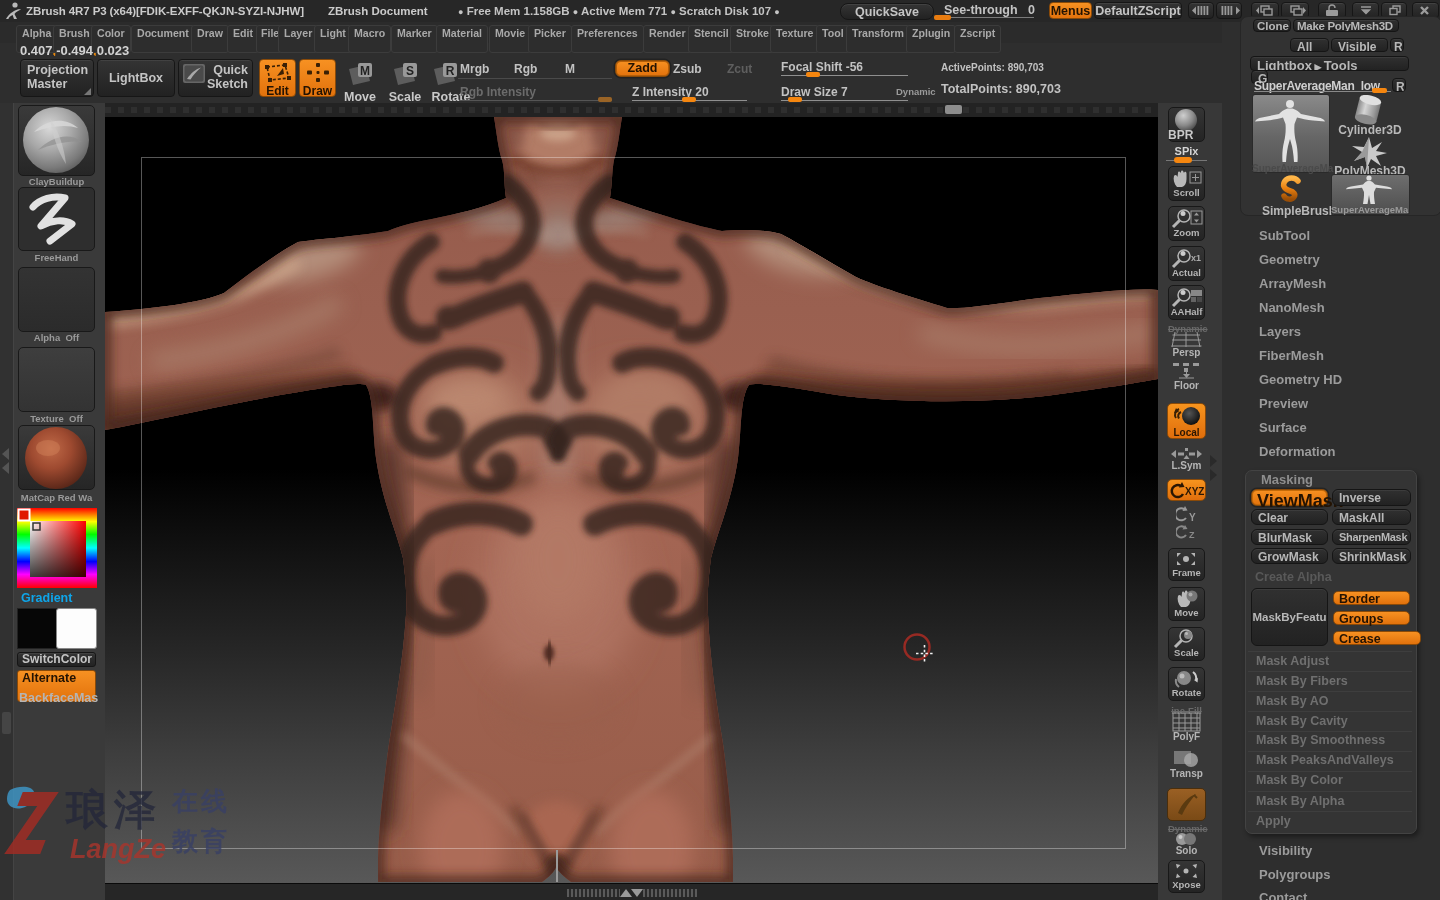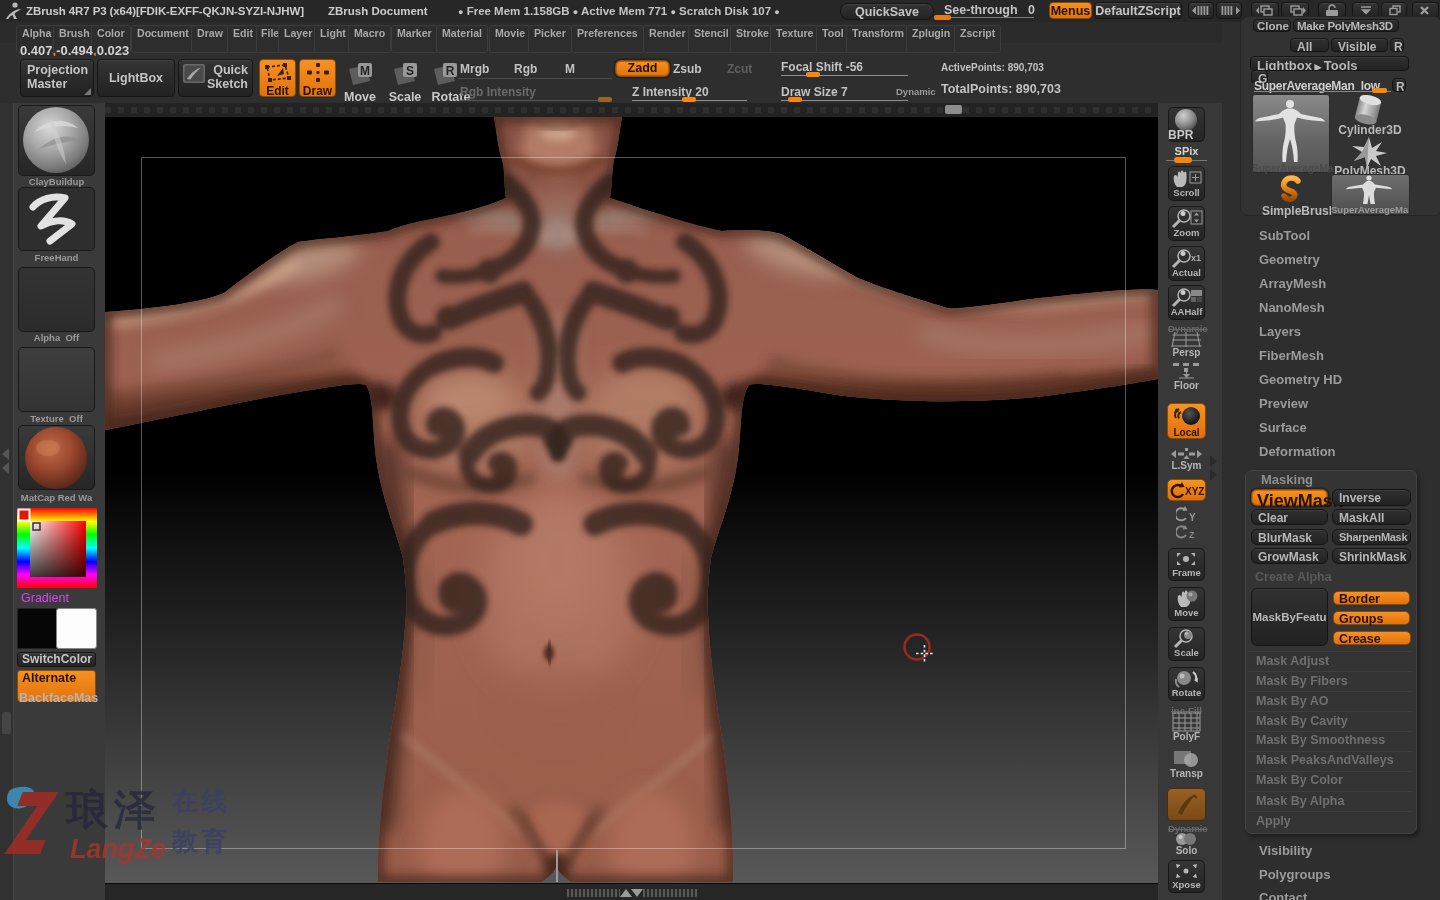--- a/index.html
+++ b/index.html
@@ -254,21 +254,21 @@
   </defs>
   <rect x="0" y="0" width="80" height="80" fill="url(#hue)"></rect>
   <rect x="0" y="0" width="80" height="80" fill="none"></rect>
   <g>
         <rect x="13" y="13" width="56" height="56" fill="url(#satw)"></rect>
         <rect x="13" y="13" width="56" height="56" fill="url(#satb)" opacity=".85"></rect>
       </g>
   <rect x="1.5" y="1.5" width="11" height="11" fill="#e01800" stroke="#fff" stroke-width="2"></rect>
   <rect x="16" y="15" width="7" height="7" fill="none" stroke="#333" stroke-width="1.5"></rect>
 </svg>
-<div class="abs" style="left:21px;top:591px;color:#d946ef;font-size:12.5px;font-weight:normal;">Gradient</div>
+<div class="abs" style="left:21px;top:591px;color:#0ea5e9;font-size:12.5px;font-weight:bold;">Gradient</div>
 <div class="abs" style="left:17px;top:608px;width:39px;height:39px;background:#060606;border:1px solid #222;"></div>
 <div class="abs" style="left:56px;top:608px;width:39px;height:39px;background:#fdfdfd;border:1px solid #888;border-radius:3px;"></div>
 <div class="btn" style="left:17px;top:652px;width:79px;height:15px;font-size:12px;line-height:13px;padding-left:4px;border-radius:3px;">SwitchColor</div>
 <div class="obtn" style="left:17px;top:670px;width:79px;height:32px;font-size:12.5px;line-height:15px;padding-left:4px;border-radius:3px;">Alternate</div>
 <div class="abs" style="left:19px;top:691px;color:#b5b5b5;font-size:12.5px;font-weight:bold;">BackfaceMas</div>
 
 <div class="abs" style="left:2px;top:448px;width:0;height:0;border-top:6px solid transparent;border-bottom:6px solid transparent;border-right:7px solid #555;"></div>
 <div class="abs" style="left:2px;top:462px;width:0;height:0;border-top:6px solid transparent;border-bottom:6px solid transparent;border-right:7px solid #555;"></div>
 <div class="abs" style="left:2px;top:712px;width:9px;height:22px;background:#454545;border-radius:2px;"></div>
 
@@ -553,21 +553,21 @@
 <div class="mbtn" style="left:1251px;top:529px;width:77px;height:16px;border-radius:6px;">BlurMask</div>
 <div class="mbtn" style="left:1332px;top:529px;width:79px;height:16px;border-radius:6px;font-size:11px;letter-spacing:-.3px;">SharpenMask</div>
 <div class="mbtn" style="left:1251px;top:548px;width:77px;height:16px;border-radius:6px;">GrowMask</div>
 <div class="mbtn" style="left:1332px;top:548px;width:79px;height:16px;border-radius:6px;">ShrinkMask</div>
 <div class="abs" style="left:1255px;top:570px;color:#595959;font-size:12.5px;font-weight:bold;">Create Alpha</div>
 <div class="mbtn" style="left:1251px;top:588px;width:77px;height:58px;font-size:12.5px;padding:0;border-radius:6px;">
       <div style="margin-top:22px;text-align:center;font-size:11.5px;">MaskByFeatu</div>
     </div>
 <div class="obtn" style="left:1333px;top:591px;width:77px;height:14px;font-size:12.5px;padding:0 0 0 5px;border-radius:5px;">Border</div>
 <div class="obtn" style="left:1333px;top:611px;width:77px;height:14px;font-size:12.5px;padding:0 0 0 5px;border-radius:5px;">Groups</div>
-<div class="obtn" style="left:1333px;top:631px;width:78px;height:14px;font-size:12.5px;padding:0 0 0 5px;border-radius:5px;">Crease</div>
+<div class="obtn" style="left:1333px;top:631px;width:88px;height:14px;font-size:12.5px;padding:0 0 0 5px;border-radius:5px;">Crease</div>
 <div class="abs" style="left:1248px;top:651px;width:164px;height:1px;background:#3e3e3e;"></div>
 <div class="maskrow" style="top:654px;">Mask Adjust</div>
 <div class="abs" style="left:1248px;top:671px;width:164px;height:1px;background:#3e3e3e;"></div>
 <div class="maskrow" style="top:674px;">Mask By Fibers</div>
 <div class="abs" style="left:1248px;top:691px;width:164px;height:1px;background:#3e3e3e;"></div>
 <div class="maskrow" style="top:694px;">Mask By AO</div>
 <div class="abs" style="left:1248px;top:711px;width:164px;height:1px;background:#3e3e3e;"></div>
 <div class="maskrow" style="top:714px;">Mask By Cavity</div>
 <div class="abs" style="left:1248px;top:731px;width:164px;height:1px;background:#3e3e3e;"></div>
 <div class="maskrow" style="top:733px;">Mask By Smoothness</div>

